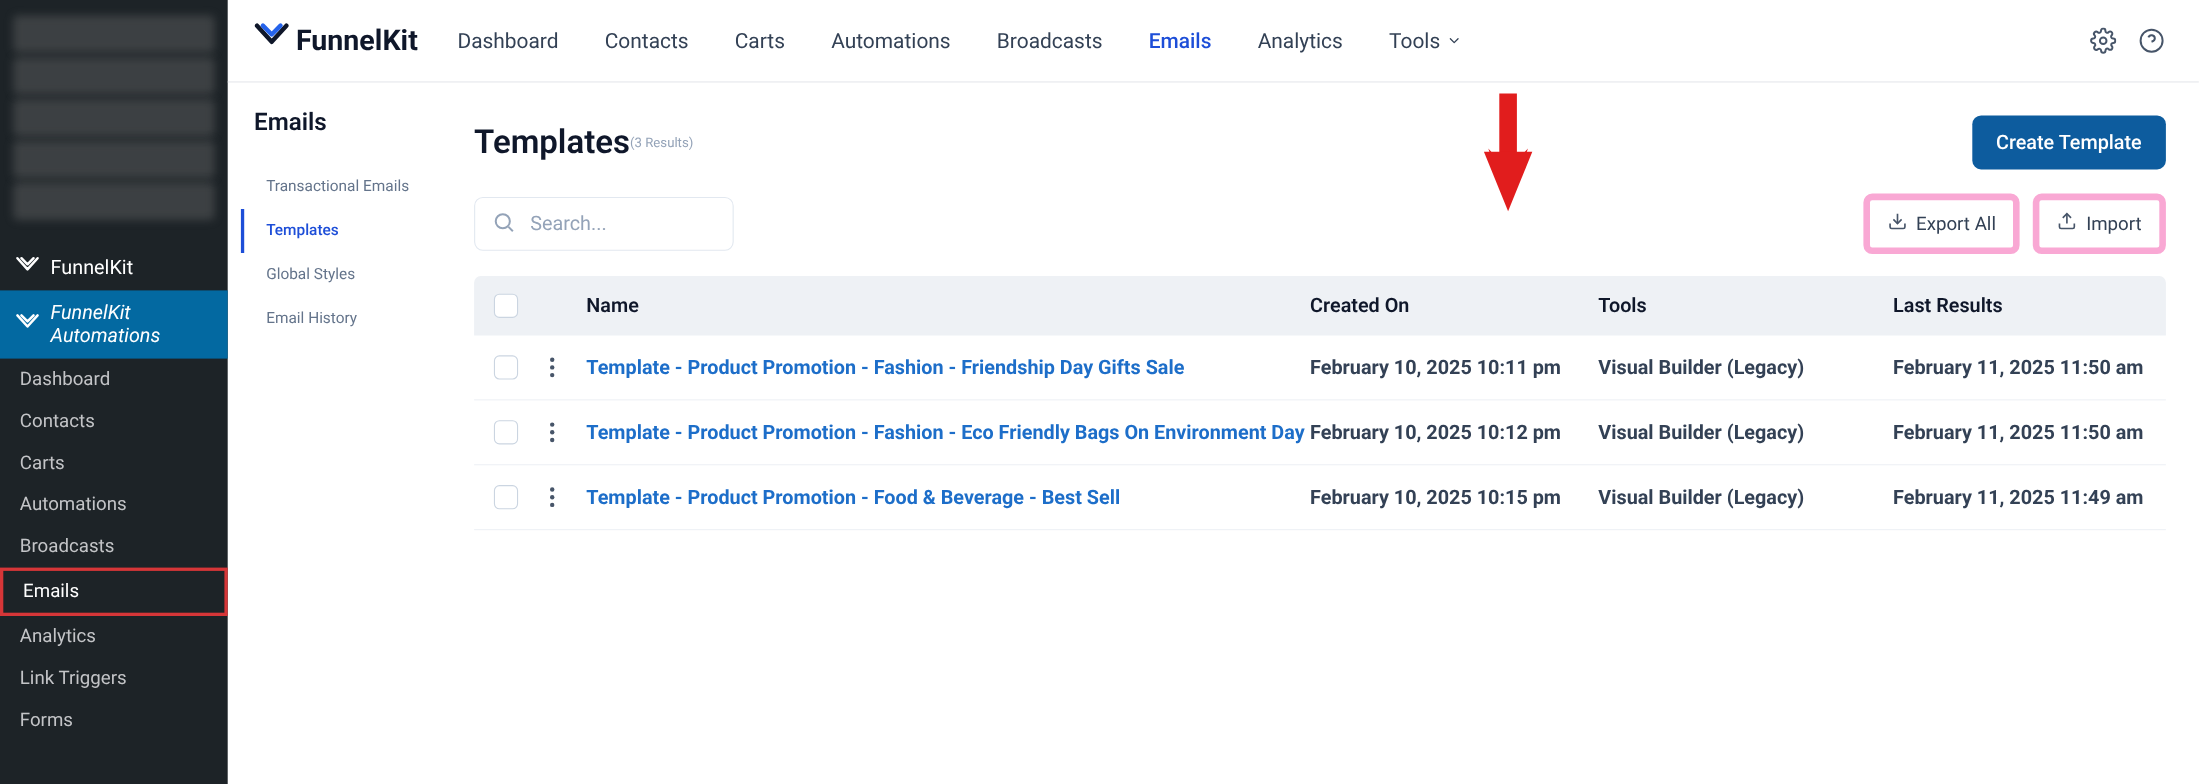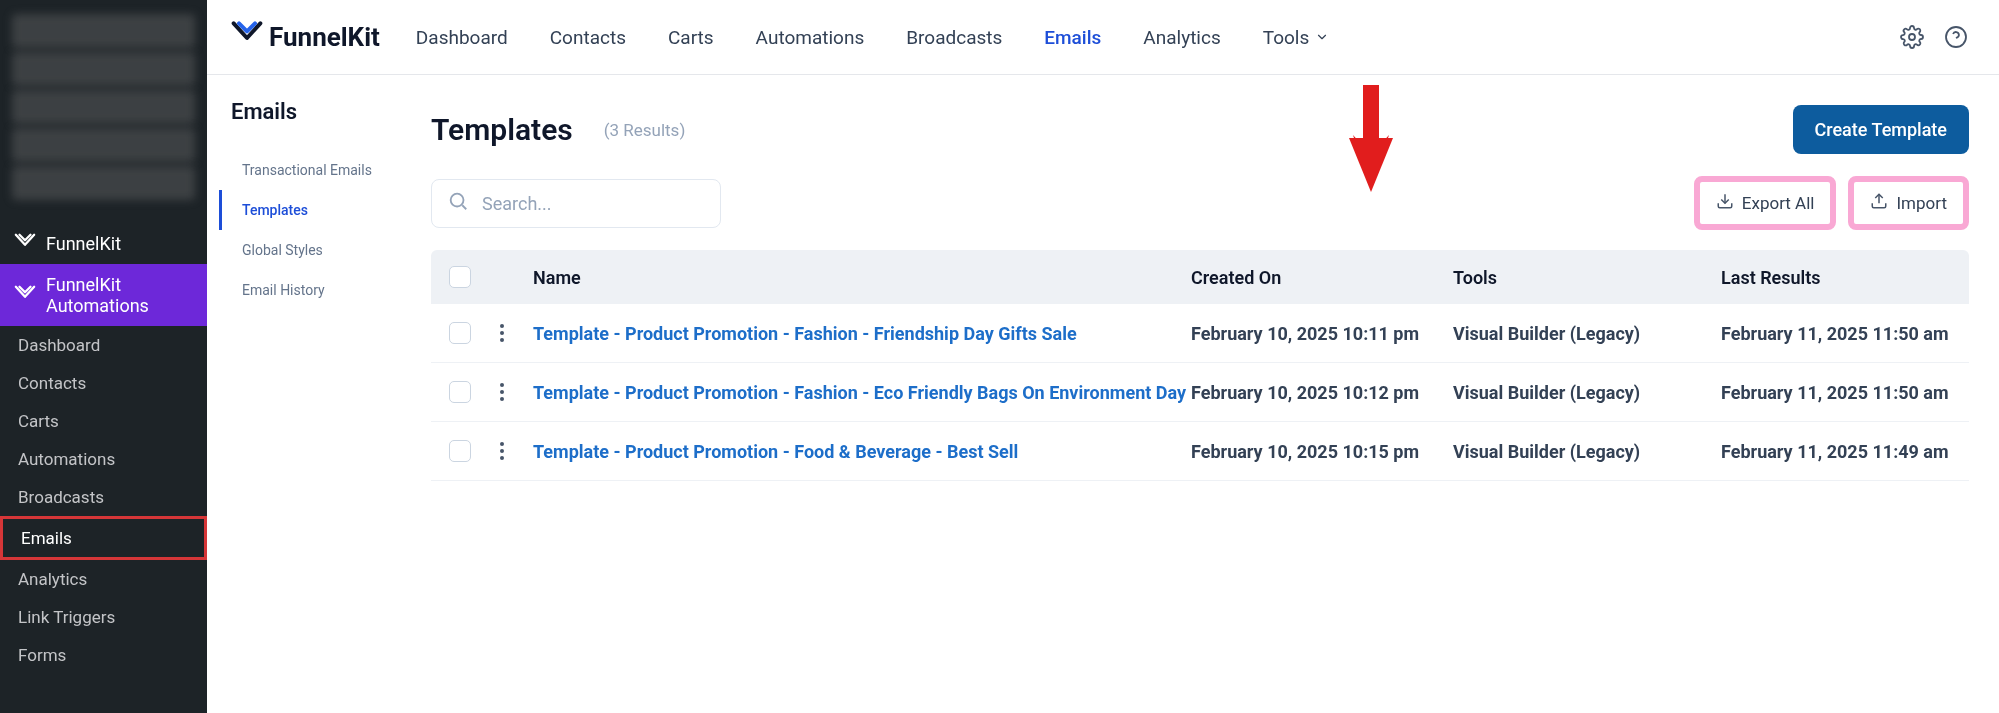--- a/index.html
+++ b/index.html
@@ -4,21 +4,21 @@
 <style>
 * { margin: 0; padding: 0; box-sizing: border-box; font-family: -apple-system, BlinkMacSystemFont, "Segoe UI", Roboto, sans-serif; }
 body { background: #fff; display: flex; width: 1999px; height: 713px; overflow: hidden; }
 
 
 .wp-sidebar { width: 207px; background: #1d2327; color: #f0f0f1; flex-shrink: 0; }
 .wp-blur-section { padding: 10px 0; }
 .wp-blur-item { height: 34px; margin: 4px 12px; background: rgba(120,120,120,0.35); border-radius: 4px; filter: blur(4px); }
 .wp-section { padding: 8px 0 0 0; }
 .wp-main-item { display: flex; align-items: center; padding: 10px 14px; font-size: 18px; color: #fff; cursor: pointer; gap: 10px; }
-.wp-main-item.active { background: #6d28d9; }
+.wp-main-item.active { background: #0369a1; font-style: italic; }
 .wp-sub-item { padding: 9px 14px 9px 18px; font-size: 17px; color: #c3c4c7; cursor: pointer; }
 .wp-sub-item.highlighted { border: 3px solid #d63638; }
 .wp-sub-item.highlighted .inner-pad { color: #fff; }
 .wp-sub-item .inner-pad { color: #c3c4c7; }
 
 
 .fk-logo-icon { display: inline-flex; }
 
 
 .app-area { flex: 1; display: flex; flex-direction: column; }
@@ -41,27 +41,27 @@
 .side-nav-title { font-size: 22px; font-weight: 600; color: #0f172a; margin-bottom: 26px; }
 .side-nav-item { display: block; padding: 12px 10px 12px 20px; margin-left: -12px; font-size: 14px; color: #64748b; cursor: pointer; border-left: 3px solid transparent; }
 .side-nav-item.active { color: #1d4ed8; border-left-color: #1d4ed8; font-weight: 500; }
 
 
 .content { flex: 1; padding: 30px 30px 0 0; position: relative; }
 
 
 .content-header { display: flex; align-items: center; margin-bottom: 22px; }
 .page-title { font-size: 30px; font-weight: 600; color: #0f172a; }
-.results-count { font-size: 17px; color: #94a3b8; margin-left: 31px; }
+.results-count { font-size: 12px; color: #94a3b8; margin-left: 0; }
 .content-header-spacer { flex: 1; }
 .btn-primary { background: #0d5c9e; color: #fff; border: none; padding: 14px 22px; font-size: 18px; font-weight: 500; border-radius: 8px; cursor: pointer; }
 
 
 .toolbar-row { display: flex; align-items: center; margin-bottom: 20px; }
-.search-wrap { position: relative; width: 290px; }
+.search-wrap { position: relative; width: 236px; }
 .search-input { width: 100%; padding: 13px 16px 13px 50px; border: 1px solid #e2e8f0; border-radius: 8px; font-size: 18px; color: #334155; }
 .search-input::placeholder { color: #94a3b8; }
 .search-icon { position: absolute; left: 16px; top: 50%; transform: translateY(-50%); color: #94a3b8; }
 .toolbar-spacer { flex: 1; }
 .btn-secondary { background: #fff; border: 6px solid #f9a8d4; padding: 10px 16px; border-radius: 8px; font-size: 17px; color: #334155; cursor: pointer; display: inline-flex; align-items: center; gap: 8px; margin-left: 12px; }
 
 
 .tbl { width: 100%; }
 .tbl-head { background: #eef1f5; display: flex; align-items: center; padding: 16px 18px; border-radius: 6px 6px 0 0; }
 .tbl-row { display: flex; align-items: center; padding: 18px 18px; border-bottom: 1px solid #eef1f5; font-weight: bold; }

